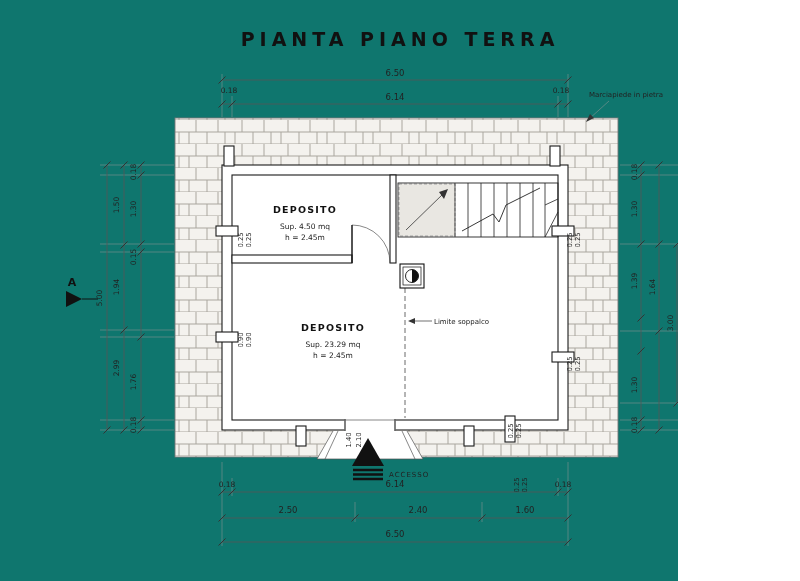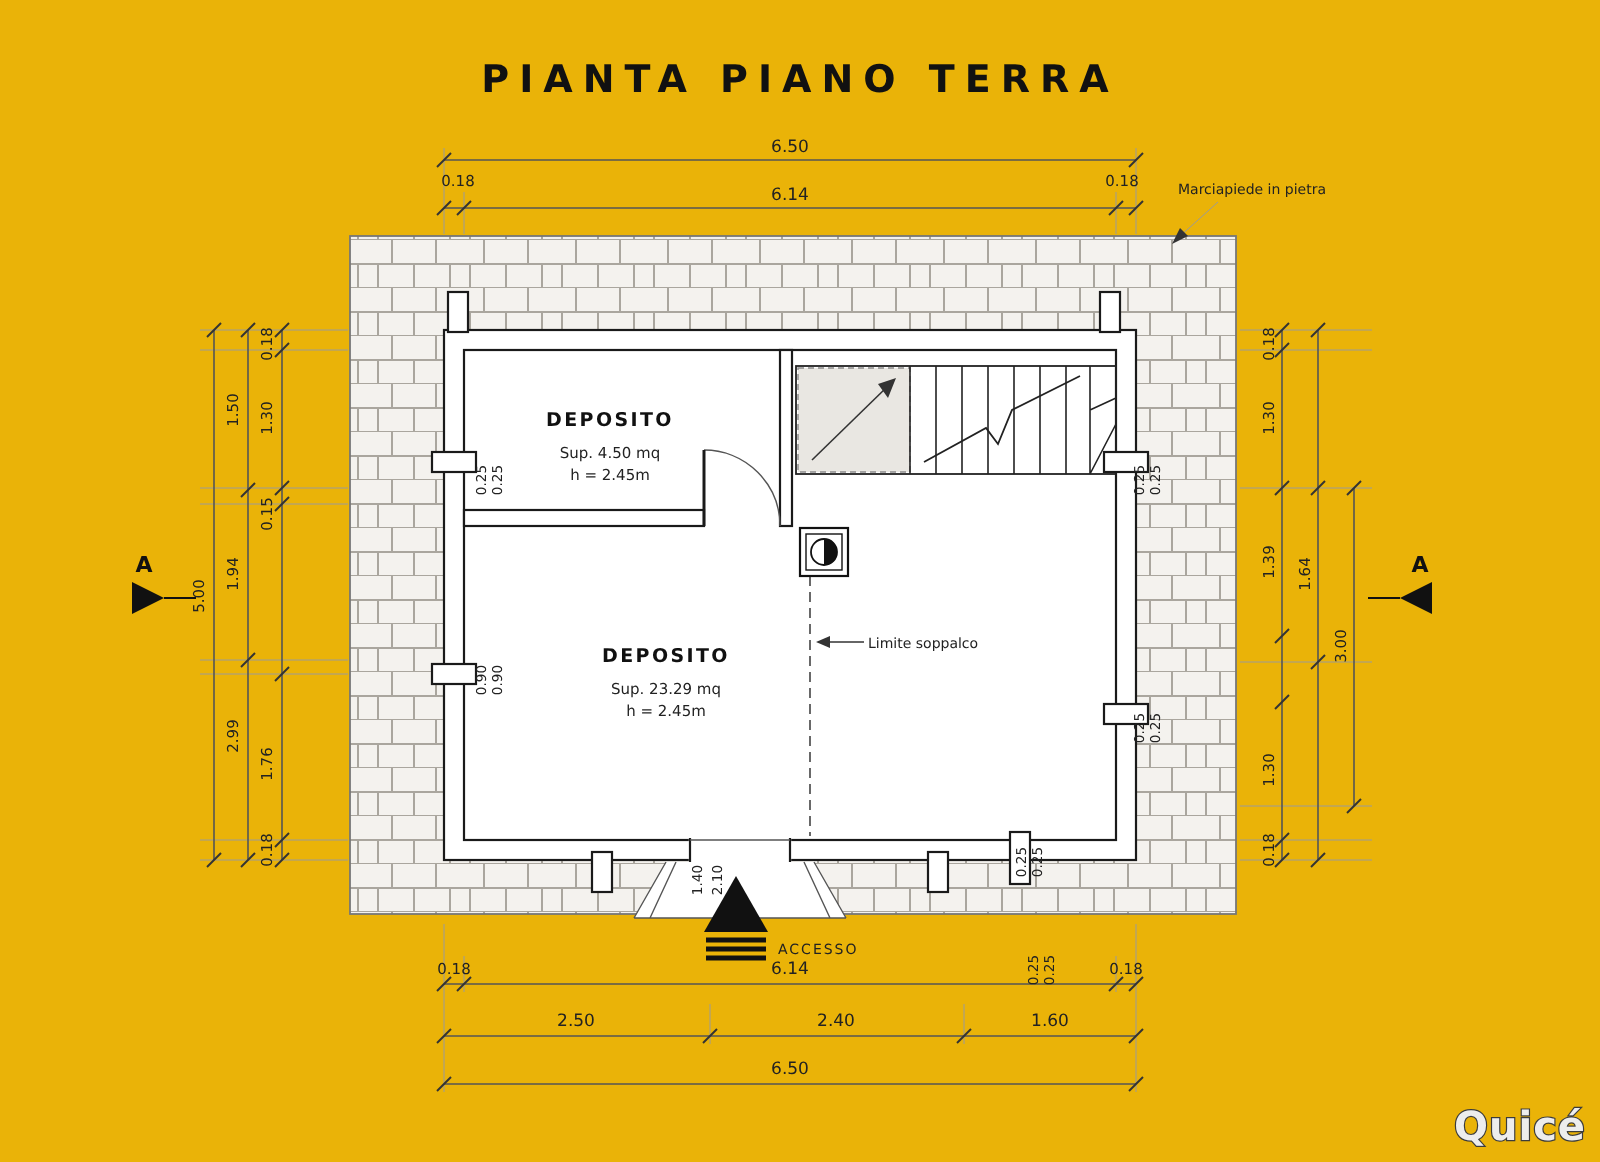--- a/index.html
+++ b/index.html
@@ -1,16 +1,16 @@
 <!DOCTYPE html>
 <html><head>
 <meta charset="utf-8">
 <style>
   html,body{margin:0;padding:0;background:#fff;}
-  .page{position:relative;width:800px;height:581px;background:#eab308;overflow:hidden;font-family:"DejaVu Sans",sans-serif;}
+  .page{position:relative;width:678px;height:581px;background:#0f766e;overflow:hidden;font-family:"DejaVu Sans",sans-serif;}
   svg{display:block;}
   text{font-family:"DejaVu Sans",sans-serif;fill:#1b1b1b;}
   .t-title{font-size:19px;font-weight:bold;letter-spacing:5px;fill:#111;}
   .t-dim{font-size:7.5px;fill:#222;}
   .t-dimb{font-size:8.5px;fill:#222;}
   .t-tiny{font-size:6.8px;fill:#222;}
   .t-room{font-size:9.5px;font-weight:bold;letter-spacing:1.2px;fill:#111;}
   .t-sub{font-size:7.5px;fill:#222;}
   .t-note{font-size:7px;fill:#222;}
   .t-sec{font-size:11px;font-weight:bold;fill:#111;}

